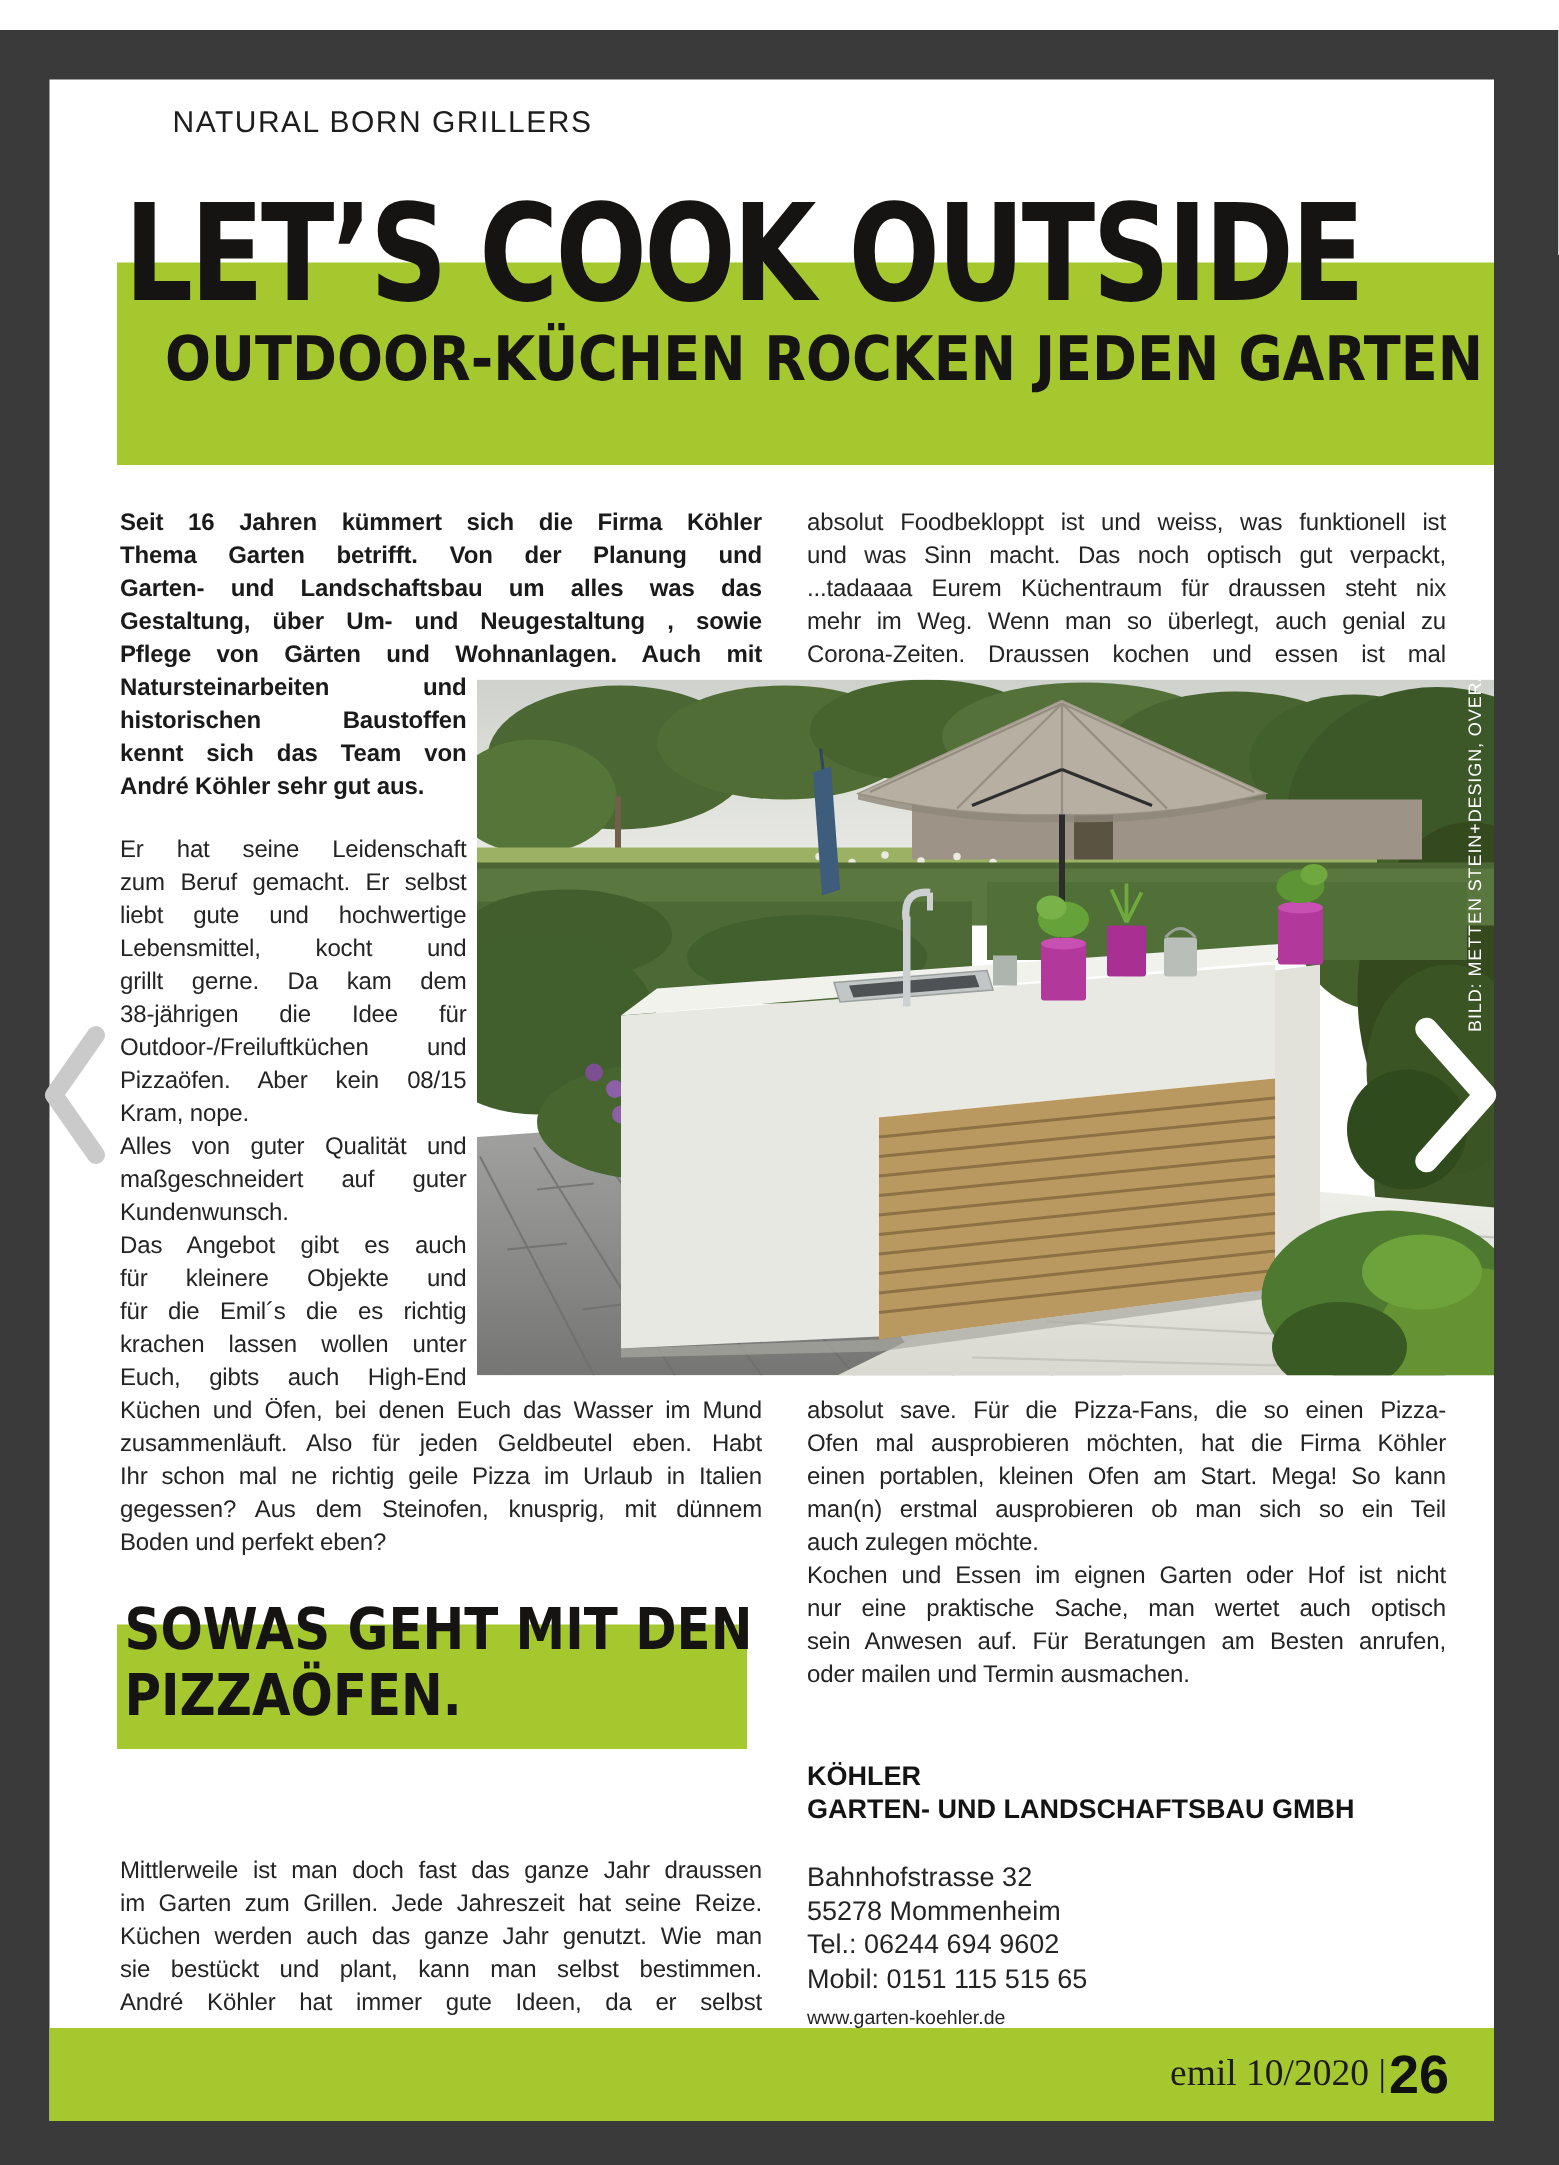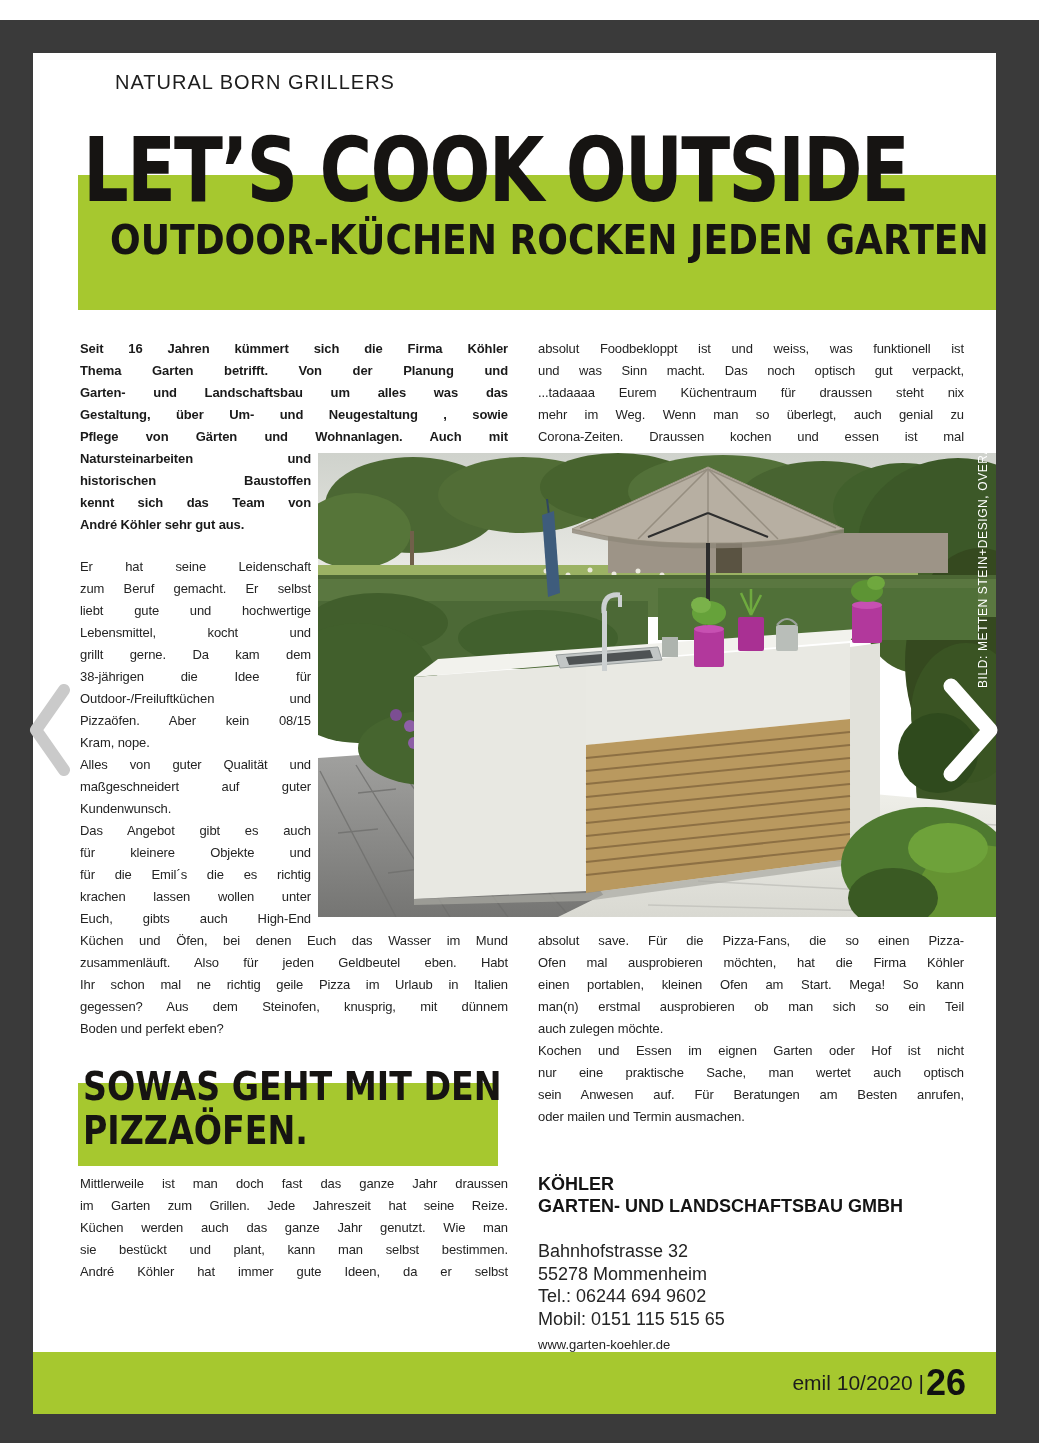--- a/index.html
+++ b/index.html
@@ -10,49 +10,49 @@
   .kicker { position:absolute; left:82px; top:18px; font-size:20px; letter-spacing:1px; color:#1d1d1d; }
 
   .title-band { position:absolute; left:45px; top:122px; width:918px; height:135px; background:#a6c82f; }
   .title { position:absolute; left:50px; top:72px; font-family:"DejaVu Sans",sans-serif; font-weight:800;
            font-size:78px; line-height:1; color:#161412; letter-spacing:-2px;
            transform:scale(0.92,1.15); transform-origin:0 0; white-space:nowrap; }
   .subtitle { position:absolute; left:77px; top:166px; font-family:"DejaVu Sans",sans-serif; font-weight:800;
            font-size:38px; line-height:1; color:#161412; letter-spacing:0px;
            transform:scale(0.95,1.08); transform-origin:0 0; white-space:nowrap; }
 
-  .body-text { font-size:13px; line-height:22px; color:#242424; letter-spacing:-0.1px; }
+  .body-text { font-size:16px; line-height:22px; color:#242424; letter-spacing:-0.1px; }
   .bold { font-weight:700; color:#1a1a1a; }
   .lcol   { position:absolute; left:47px;  top:285px; width:428px; }
   .rcol-a { position:absolute; left:505px; top:285px; width:426px; }
   .rcol-b { position:absolute; left:505px; top:877px; width:426px; }
   .w-nar { width:231px; }
   .gap { margin-top:20px; }
   .jline { text-align:justify; text-align-last:justify; }
   .endleft .jline:last-child { text-align-last:left; }
 
   .photo { position:absolute; left:285px; top:400px; width:678px; height:464px; overflow:hidden; }
   .photo svg { display:block; }
   .photo-credit { position:absolute; right:6px; top:15px; height:220px; color:#ffffff; font-size:12px;
                   letter-spacing:0.6px; writing-mode:vertical-rl; transform:rotate(180deg); white-space:nowrap; }
 
   .heading-band { position:absolute; left:45px; top:1030px; width:420px; height:83px; background:#a6c82f; }
   .heading2 { position:absolute; left:50px; top:1012px; font-family:"DejaVu Sans",sans-serif; font-weight:800;
               font-size:35px; line-height:40px; color:#161412; white-space:pre-line;
               transform:scale(0.95,1.1); transform-origin:0 0; }
-  .lcol-bottom { position:absolute; left:47px; top:1120px; width:428px; }
+  .lcol-bottom { position:absolute; left:47px; top:1184px; width:428px; }
 
   .contact { position:absolute; left:505px; top:1097px; width:412px; 
              font-size:18px; line-height:22.5px; color:#242424; white-space:pre-line; }
   .contact .company { font-weight:700; color:#141414; }
   .website { position:absolute; left:505px; top:1284px; font-size:13px; color:#242424; }
 
   .footer-band { position:absolute; left:0; top:1299px; width:963px; height:62px; background:#a6c82f;
                  display:flex; justify-content:flex-end; align-items:center; padding-right:30px; }
-  .footer-issue { font-size:21px; color:#1c1c1c; }
+  .footer-issue { font-size:25px; color:#1c1c1c;font-family:Liberation Serif, serif; }
   .footer-page  { font-size:36px; font-weight:700; color:#111; margin-left:2px; }
 
   .nav-prev { position:absolute; left:26px;  top:662px; z-index:10; cursor:pointer; }
   .nav-next { position:absolute; left:942px; top:658px; z-index:10; cursor:pointer; }
 </style>
 </head>
 <body>
 
 <div class="stage">
   <div class="page">

